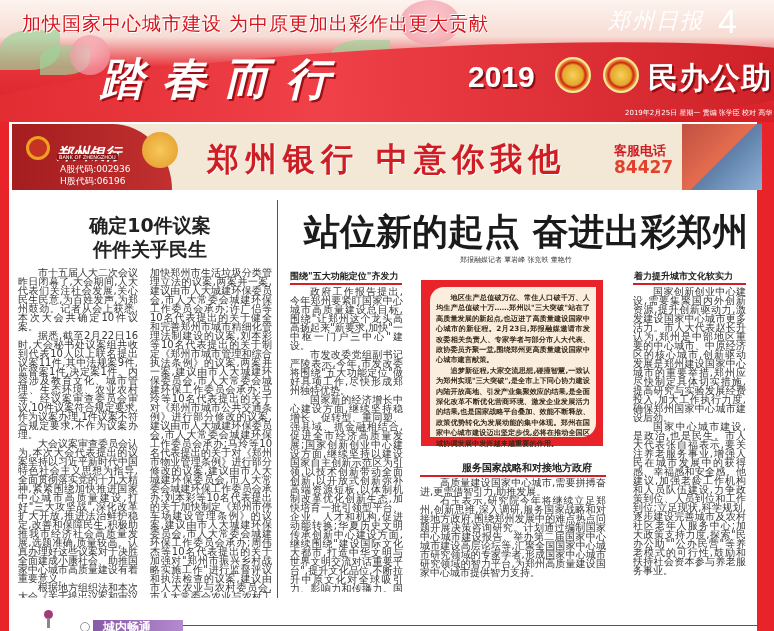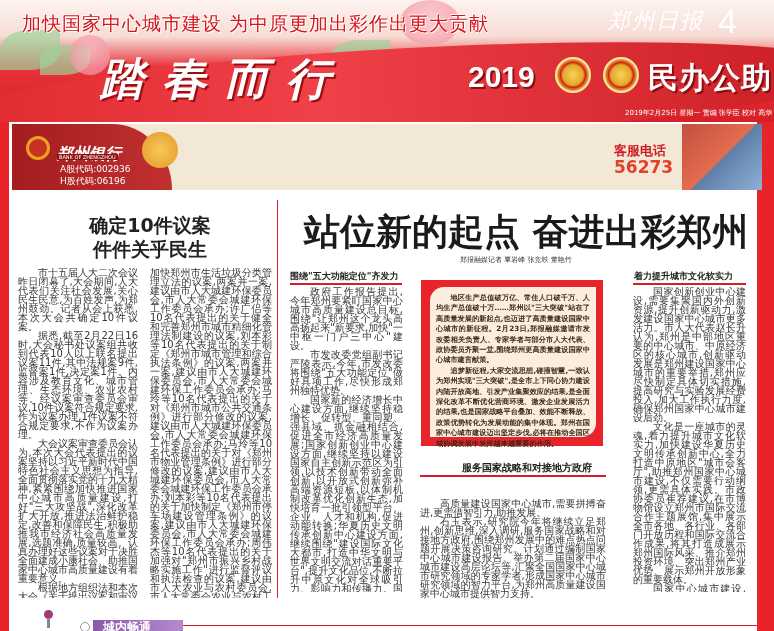--- a/index.html
+++ b/index.html
@@ -73,22 +73,23 @@
 <div class="frame-right"></div>
 
 <div class="ad">
   <div class="ad-left"></div>
   <div class="ad-logo"></div>
   <div class="ad-bankname">郑州银行</div>
   <div class="ad-bankeng">BANK OF ZHENGZHOU</div>
   <div class="ad-codeA">A股代码:002936</div>
   <div class="ad-codeH">H股代码:06196</div>
   <div class="ad-peony"></div>
+  <div class="ad-slogan">郑州银行  中意你我他</div>
   <div class="ad-phonelabel">客服电话</div>
-  <div class="ad-phone">56273</div>
+  <div class="ad-phone">84427</div>
   <div class="ad-tower"></div>
 </div>
 
 <div class="vdivider" style="left:277px;top:200px;width:1px;height:398px;"></div>
 <div class="left-title">
   <div>确定10件议案</div>
   <div>件件关乎民生</div>
 </div>
 <div class="body-text" style="left:18px;top:268px;width:120px;height:330px;text-indent:0;">
   <p>市十五届人大二次会议昨日闭幕了,大会期间,人大代表们关注社会发展,关心民生民意,为百姓发声,为郑州鼓劲。记者从会上获悉,本次大会共确定10件议案。</p>
@@ -114,30 +115,29 @@
 </div>
 
 <div class="callout-outer"></div>
 <div class="callout-inner">
   <p>地区生产总值破万亿、常住人口破千万、人均生产总值破十万……郑州以"三大突破"站在了高质量发展的新起点,也迈进了高质量建设国家中心城市的新征程。2月23日,郑报融媒邀请市发改委相关负责人、专家学者与部分市人大代表、政协委员齐聚一堂,围绕郑州更高质量建设国家中心城市建言献策。</p>
   <p>追梦新征程,大家交流思想,碰撞智慧,一致认为郑州实现"三大突破",是全市上下同心协力建设内陆开放高地、引发产业集聚效应的结果,是全面深化改革不断优化营商环境、激发企业发展活力的结果,也是国家战略平台叠加、效能不断释放、政策优势转化为发展动能的集中体现。郑州在国家中心城市建设迈出坚定步伐,必将在推动全国区域协调发展中发挥越来越重要的作用。</p>
 </div>
 
 <div class="subhead" style="left:462px;top:461px;font-size:10px;">服务国家战略和对接地方政府</div>
 <div class="subhead-bar" style="left:420px;top:475px;width:186px;"></div>
-<div class="body-text" style="left:420px;top:478px;width:186px;height:105px;text-indent:0;margin-top:21px;">
+<div class="body-text" style="left:420px;top:478px;width:186px;height:105px;text-indent:0;">
   <p>高质量建设国家中心城市,需要拼搏奋进,更需借智引力,助推发展。</p>
   <p>石玉表示,研究院今年将继续立足郑州,创新思维,深入调研,服务国家战略和对接地方政府,围绕郑州发展中的难点热点问题开展决策咨询研究。计划通过编制国家中心城市建设报告、举办第二届国家中心城市建设高层论坛等,汇聚全国国家中心城市研究领域的专家学者,形成国家中心城市研究领域的智力平台,为郑州高质量建设国家中心城市提供智力支持。</p>
 </div>
 
 <div class="subhead" style="left:634px;top:270px;">着力提升城市文化软实力</div>
 <div class="subhead-bar" style="left:633px;top:283px;width:113px;"></div>
 <div class="body-text" style="left:633px;top:287px;width:113px;height:305px;text-indent:0;">
   <p>国家创新创业中心建设,需要集聚国内外创新资源,提升创新驱动力,激发建设国家中心城市更多活力。市人大代表赵长升认为,郑州是中部地区重要的中心城市、中原经济区的核心城市,创新驱动发展是郑州建设国家中心城市的重要举措,郑州应尽快制定具体切实措施,提高研究与实验发展经费投入,加大工作执行力度,确保郑州国家中心城市建设后劲。</p>
-  <p>文化是一座城市的灵魂,着力提升城市文化软实力,加快建设华夏历史文明传承创新中心,全力打造中原地区"城市会客厅",助推郑州国家中心城市建设,不仅需要行动纲领,更需具体实践。市政协委员崔荐建议,在市博物馆设立郑州市国际交流合作主题展馆,集中展示全市各地、各行业、各部门开放历程和国际交流合作成果,将其打造成展示郑州国际风采、推介郑州投资环境、突出郑州产业优势、展示郑州开放形象的重要载体。</p>
   <p>国家中心城市建设,是政治,也是民生。市人大代表张自福表示,要关注养老服务事业,增强人民在城市发展中的获得感、幸福感和安全感。他建议,加强老龄工作机构和人员队伍建设,力争政策到位、人员到位和工作到位;立足现状,科学规划,逐步建设完善城市及农村社区老年人服务中心;加大政策支持力度,探索"民办公助""公办民营"等养老模式的可行性,鼓励和扶持社会资本参与养老服务事业。</p>
 </div>
 
 <div class="hdivider" style="left:420px;top:626px;width:0;height:0;"></div>
 
 <div class="pin-icon"></div>
 <div class="pin-stem"></div>
 <div class="circle-icon"></div>
 <div class="bottom-tab">城内畅通</div>
 <div class="bottom-line"></div>

